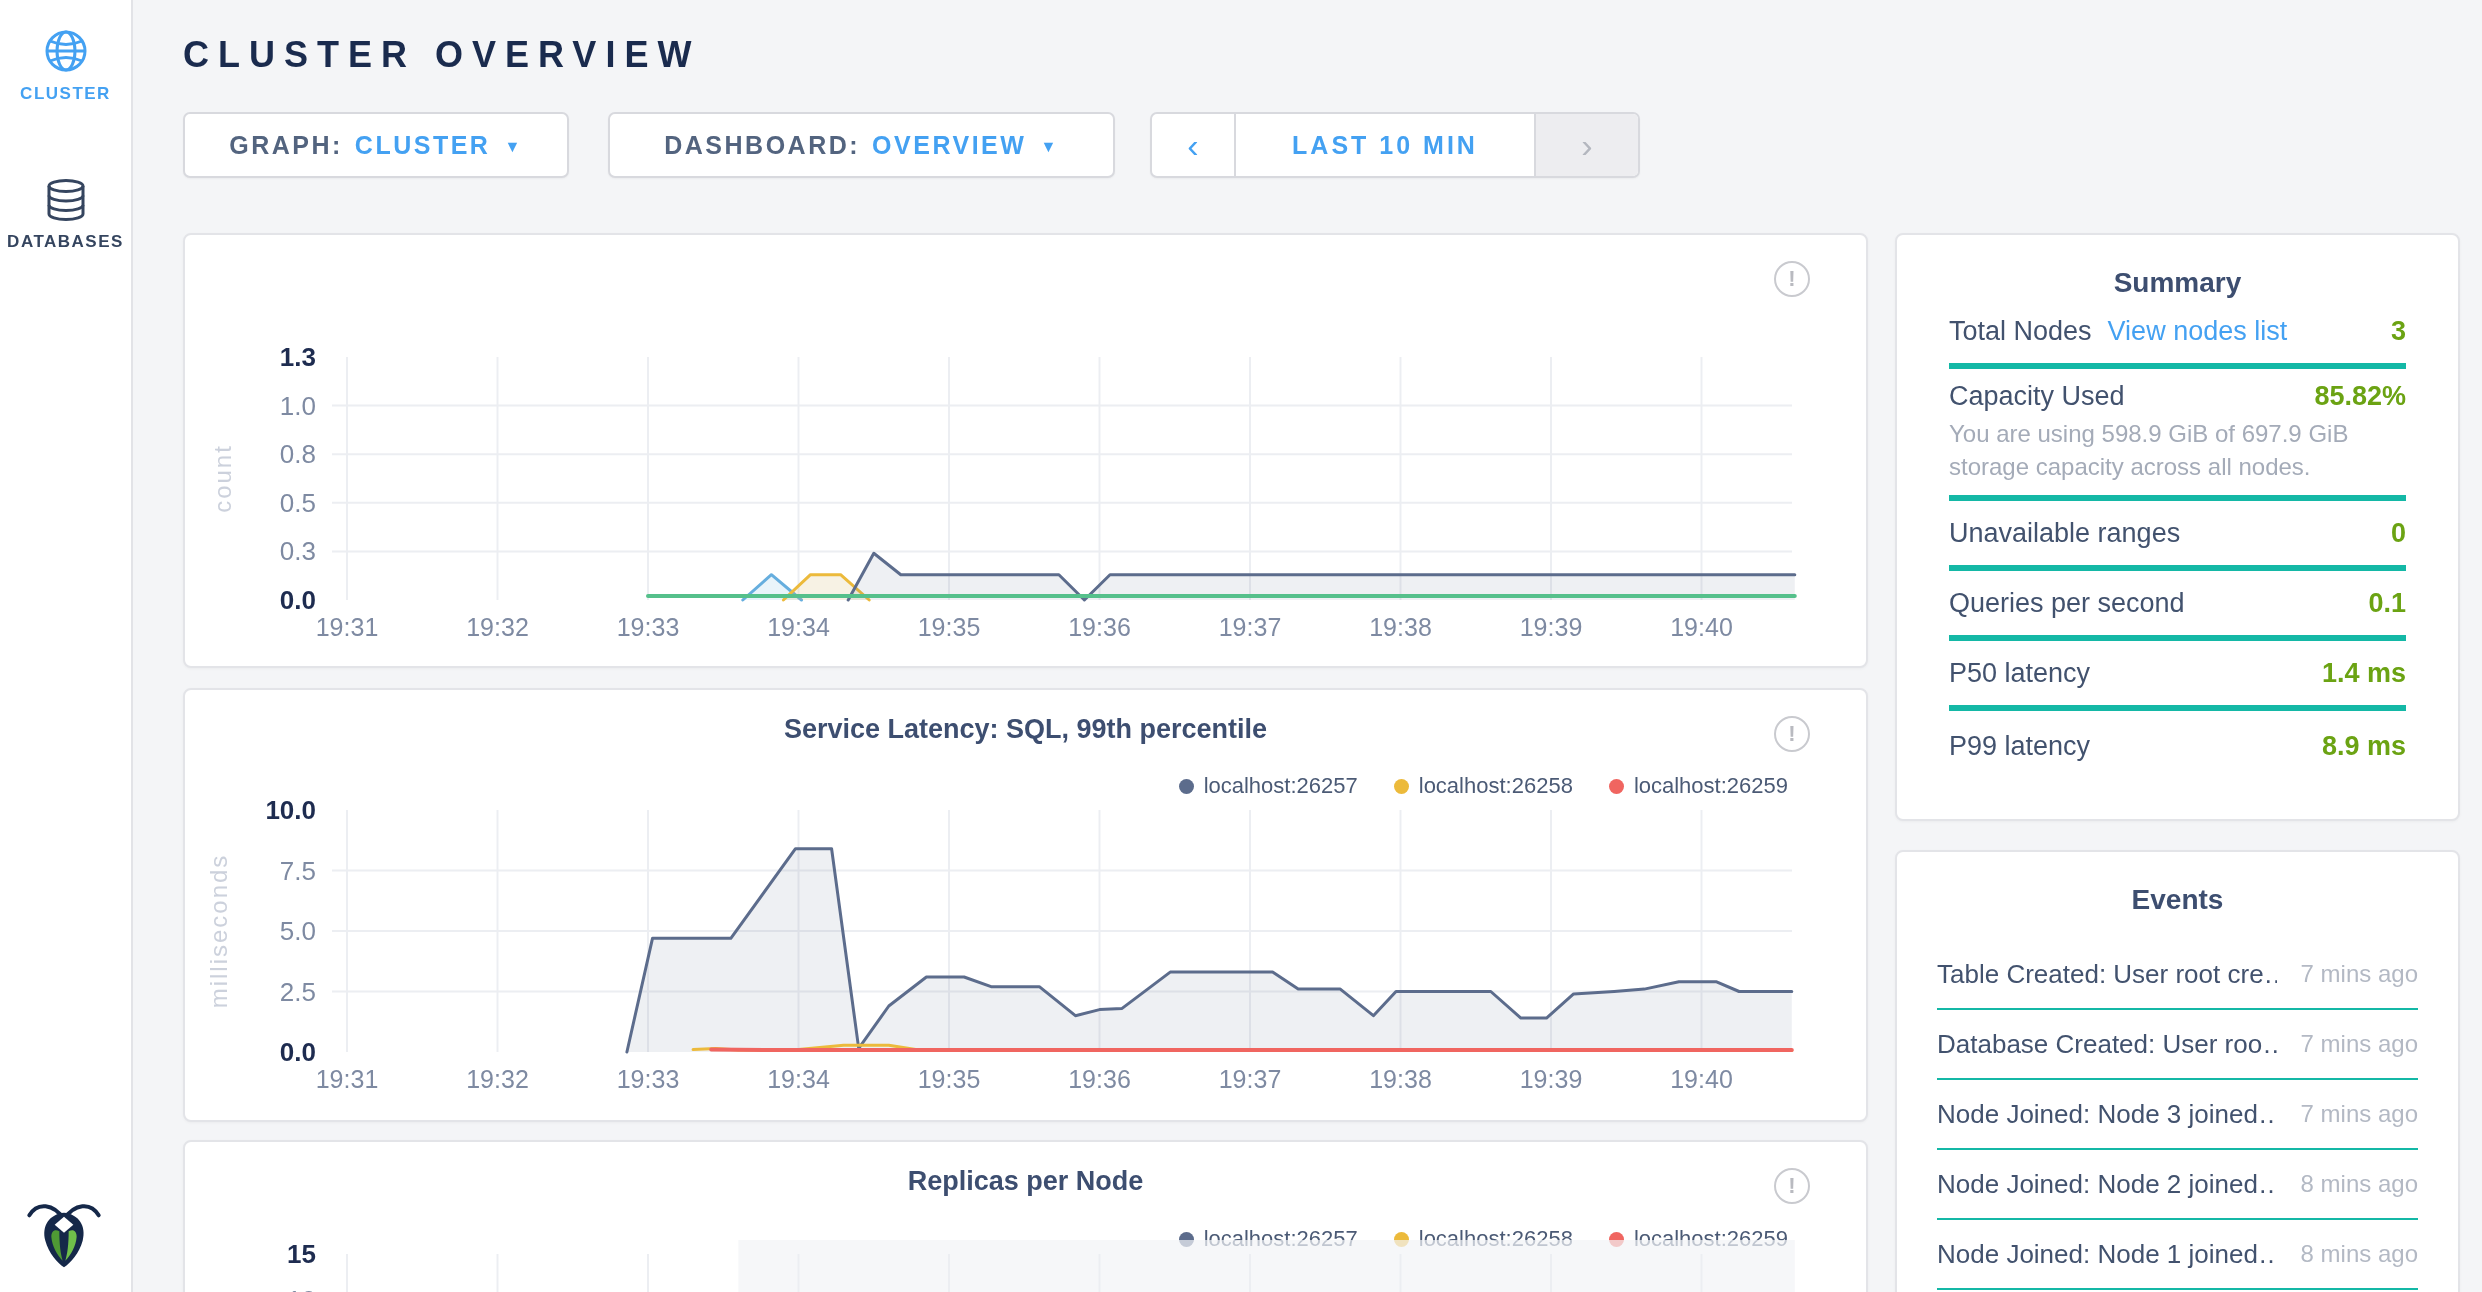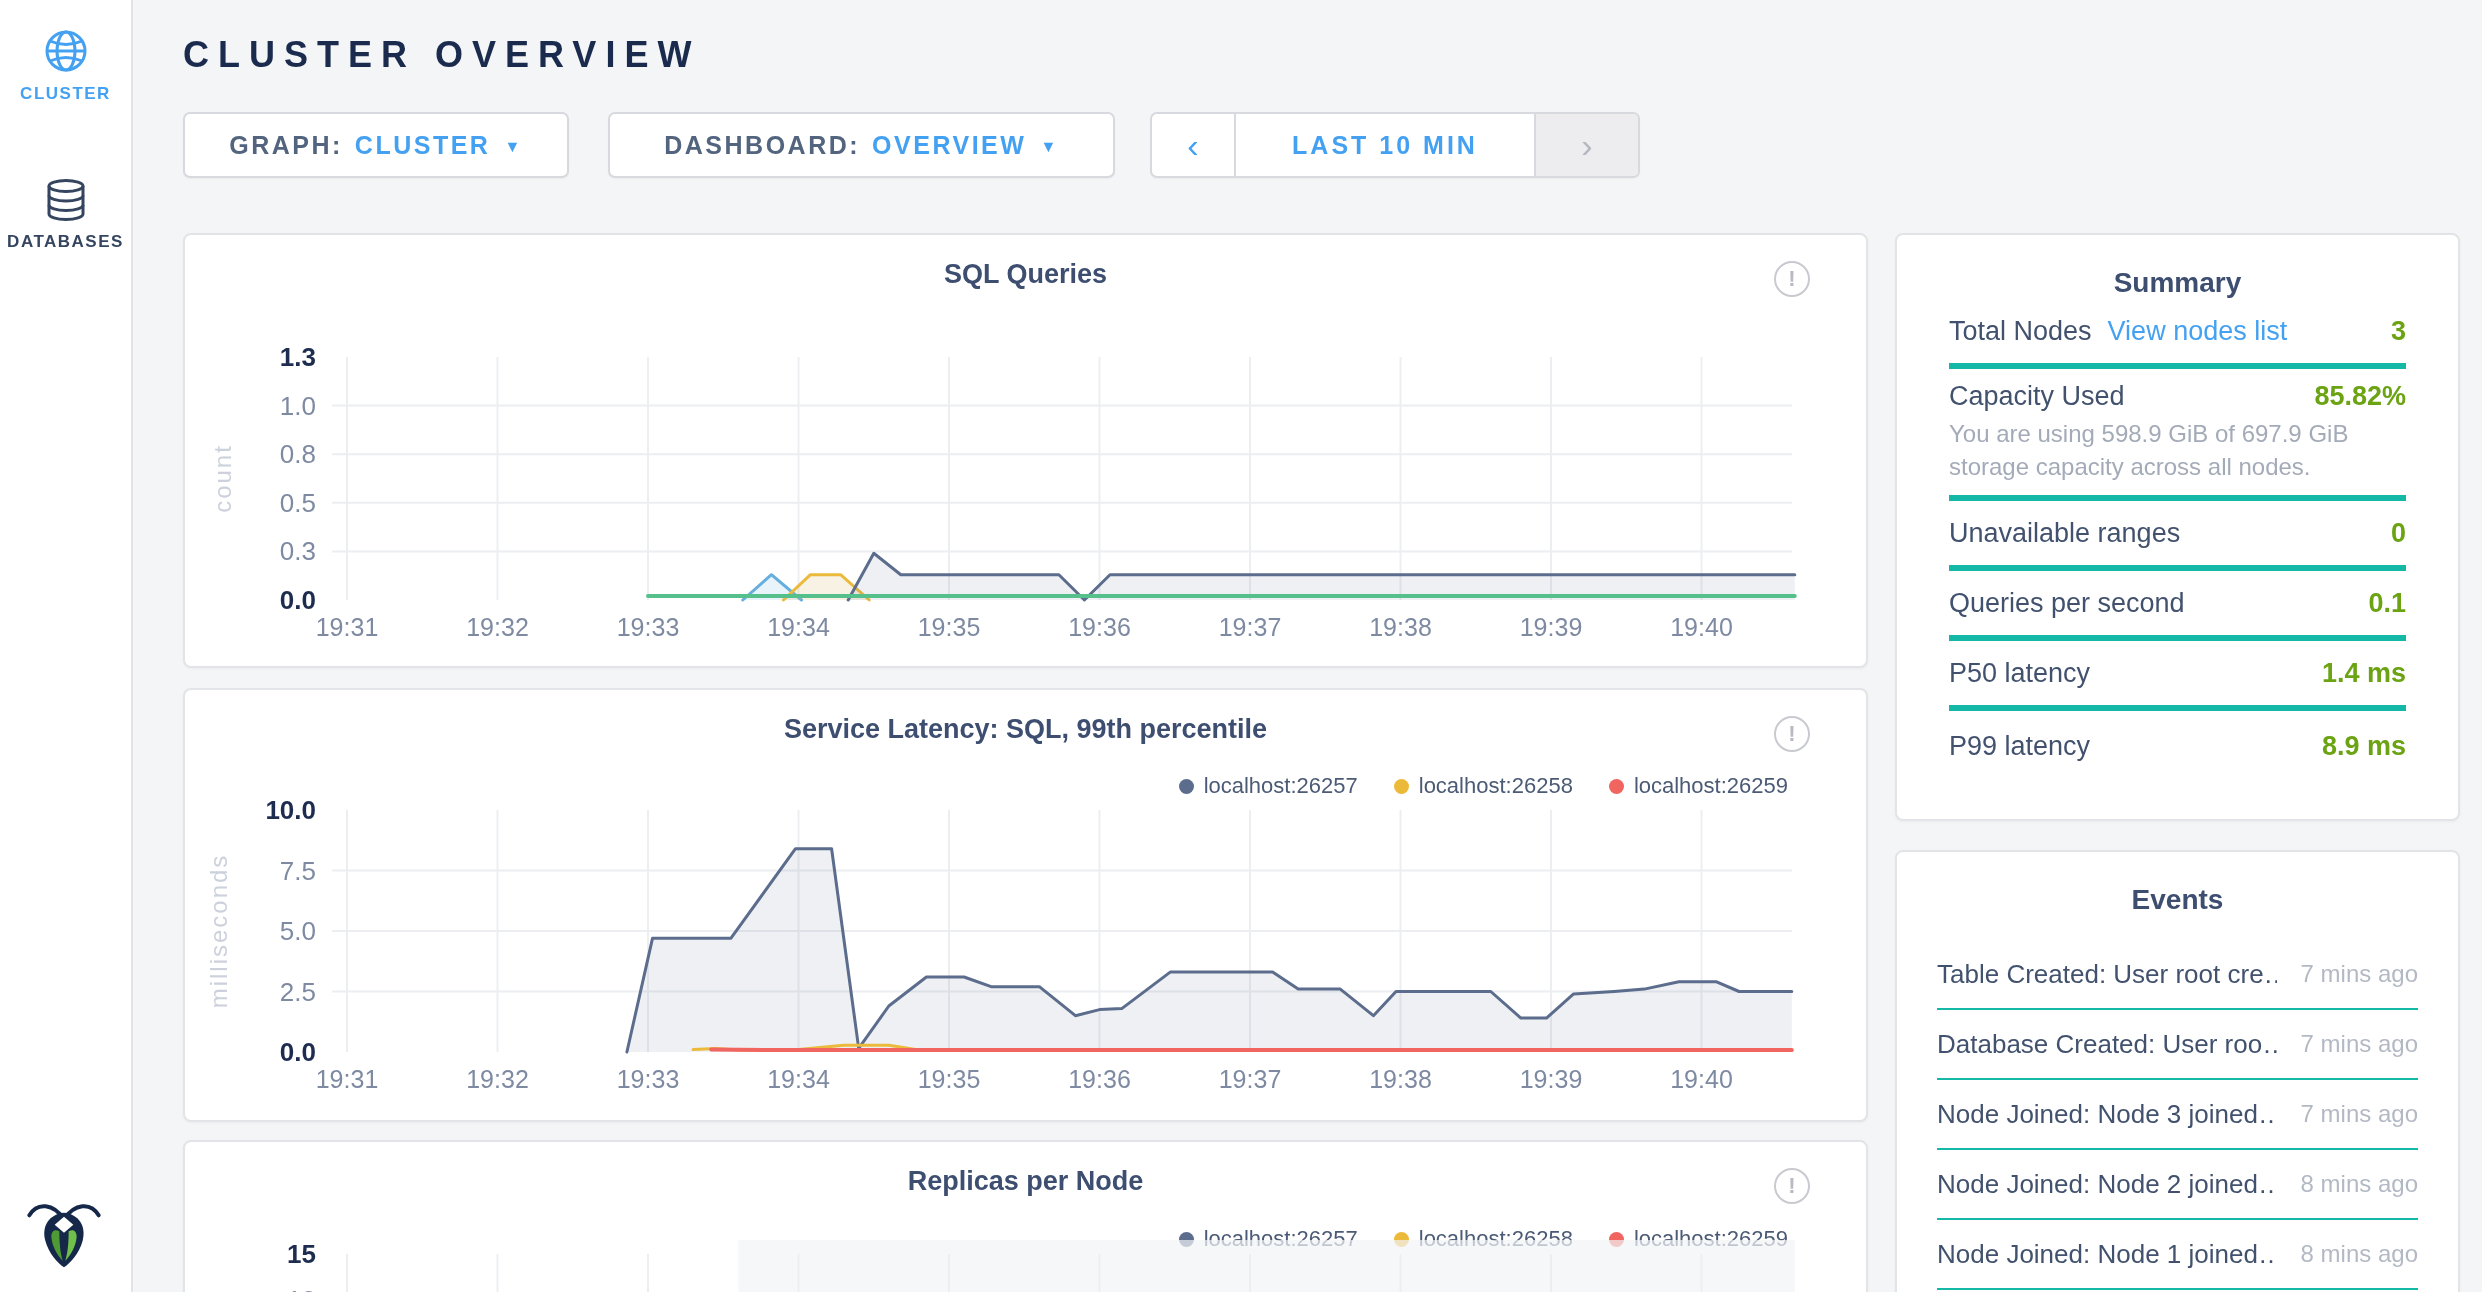--- a/index.html
+++ b/index.html
@@ -136,21 +136,20 @@
   </div>
   <div class="tr-seg tr-label">
     <span>LAST 10 MIN</span>
   </div>
   <div class="tr-seg tr-next">
     <span>›</span>
   </div>
 </div>
 
 <div class="card card-sql">
-  <div class="chart-title">SQL Queries</div>
   <div class="info-icon">!</div>
   <svg id="svg-chart-0" class="plot" width="1681" height="431" viewBox="0 0 1681 431">
       <line x1="162" y1="122" x2="162" y2="365" stroke="#eceef2" stroke-width="2"></line>
       <text x="162" y="401" text-anchor="middle" fill="#7e8aa2" font-size="25">19:31</text>
       <line x1="312.5" y1="122" x2="312.5" y2="365" stroke="#eceef2" stroke-width="2"></line>
       <text x="312.5" y="401" text-anchor="middle" fill="#7e8aa2" font-size="25">19:32</text>
       <line x1="463" y1="122" x2="463" y2="365" stroke="#eceef2" stroke-width="2"></line>
       <text x="463" y="401" text-anchor="middle" fill="#7e8aa2" font-size="25">19:33</text>
       <line x1="613.5" y1="122" x2="613.5" y2="365" stroke="#eceef2" stroke-width="2"></line>
       <text x="613.5" y="401" text-anchor="middle" fill="#7e8aa2" font-size="25">19:34</text>

